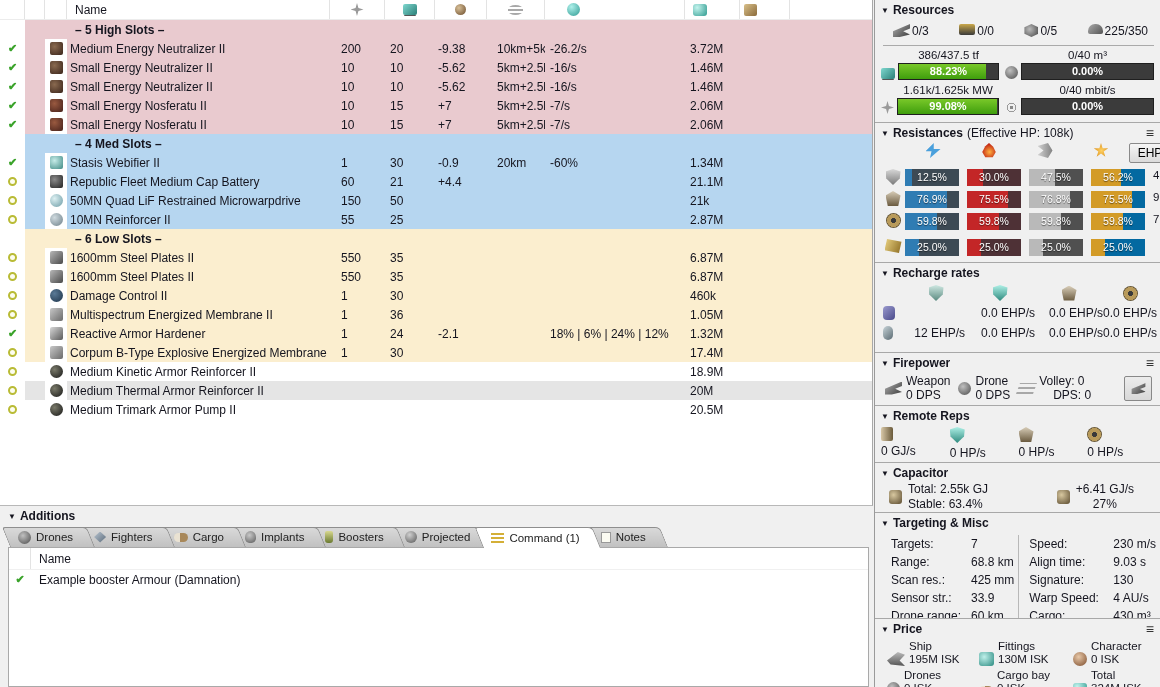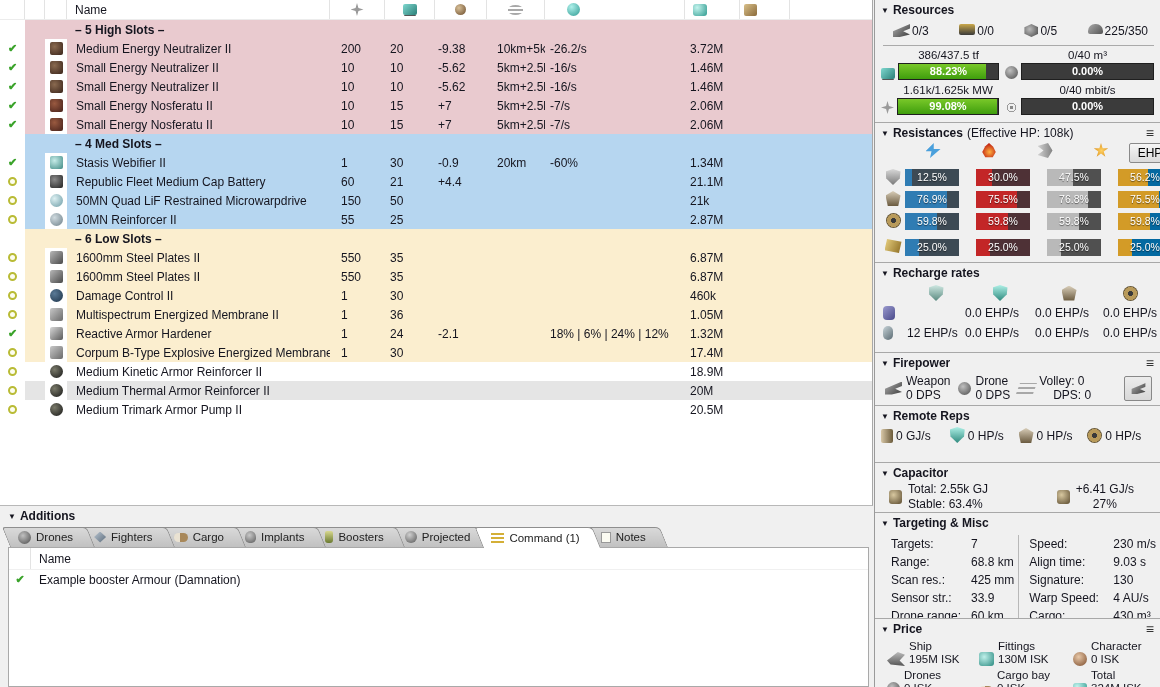--- a/index.html
+++ b/index.html
@@ -23,21 +23,21 @@
 .c-pg{width:55px;flex:none}
 .c-cpu{width:50px;flex:none}
 .c-cap{width:52px;flex:none}
 .c-range{width:58px;flex:none}
 .c-effect{width:140px;flex:none}
 .c-price{width:55px;flex:none}
 .c-ammo{width:50px;flex:none}
 .c-fill{flex:1}
 .frow{display:flex;height:19px}
 .frow .cell{display:flex;align-items:center;white-space:nowrap;overflow:hidden;height:100%}
-.frow .c-name.cell{padding-left:9px}
+.frow .c-name.cell{padding-left:3px}
 .frow .c-pg.cell{padding-left:11px}
 .frow .c-cpu.cell{padding-left:5px}
 .frow .c-cap.cell{padding-left:3px}
 .frow .c-range.cell{padding-left:10px}
 .frow .c-effect.cell{padding-left:5px}
 .frow .c-price.cell{padding-left:5px}
 .row-colored{display:flex;flex:1;height:19px;align-items:center}
 .bg-high{background:#e9cacf}
 .bg-med{background:#b6d6f0}
 .bg-low{background:#fbeecf}
@@ -94,40 +94,40 @@
 .meter-ic{margin-bottom:1px}
 .meter-body{flex:1;min-width:0}
 .meter-label{text-align:center;font-size:11.5px;height:14px;white-space:nowrap}
 .meter{position:relative;height:17px;background:#3b3b3b;border:1px solid #1f1f1f}
 .meter .fill{position:absolute;left:0;top:0;bottom:0;background:linear-gradient(#79c829,#3f9e0d)}
 .meter .mtext{position:relative;text-align:center;color:#fff;font-size:11px;font-weight:bold;line-height:15px}
 .rhead,.rrow{display:flex;align-items:flex-start;margin:2px 0;height:20px}
 .rhead{height:24px}
 .r-ic{width:24px;flex:none;display:flex;justify-content:center}
 .r-bh{width:56px;flex:none;display:flex;justify-content:center}
-.rbar{width:54px;height:17px;position:relative;margin-right:17px;flex:none;overflow:hidden}
+.rbar{width:54px;height:17px;position:relative;margin-right:8px;flex:none;overflow:hidden}
 .rb-0{background:#3d4a54}.rb-0 .fill{background:#2f7cb3}
 .rb-1{background:#4e3136}.rb-1 .fill{background:#c32627}
 .rb-2{background:#505050}.rb-2 .fill{background:#b9b9b9}
 .rb-3{background:#0369a1}.rb-3 .fill{background:#d39b27}
 .rbar .fill{position:absolute;left:0;top:0;bottom:0}
 .rbar .lbl{position:relative;color:#fff;font-size:10.5px;text-align:center;line-height:17px;text-shadow:0 1px 1px rgba(0,0,0,.55)}
 .r-ehp{flex:1;text-align:center;font-size:11.5px;white-space:nowrap}
 .ehp-btn{width:42px;height:20px;background:linear-gradient(#f6f6f6,#dadada);border:1px solid #8a8a8a;border-radius:2px;font-size:12px;display:inline-flex;align-items:center;justify-content:center}
 .rrow.dmg{margin-top:6px}
 .rc-grid{display:grid;grid-template-columns:26px 58px 70px 68px 54px;align-items:center}
 .rc-h{display:flex;justify-content:center;padding:4px 0 2px 0}
-.rc-v{height:20px;line-height:20px;white-space:nowrap}
+.rc-v{text-align:right;height:20px;line-height:20px;white-space:nowrap}
 .rc-ric{display:flex;justify-content:flex-start;padding-left:2px}
 .fp-row{display:flex;align-items:center;padding:3px 4px 0 4px;gap:8px}
 .fp-group{display:flex;align-items:center;gap:4px}
 .fp-col{display:flex;flex-direction:column;line-height:14px;white-space:nowrap}
 .fp-btn{margin-left:auto;width:28px;height:25px;border:1px solid #888;background:linear-gradient(#ececec,#d8d8d8);display:flex;align-items:center;justify-content:center;border-radius:2px}
 .rr-row{display:flex;padding:3px 0 0 0}
-.rr-item{width:69px;display:flex;flex-direction:row;align-items:flex-end;gap:3px;white-space:nowrap}
+.rr-item{width:69px;display:flex;flex-direction:column;align-items:flex-start;gap:3px;white-space:nowrap}
 .cap-row{display:flex;align-items:center;padding:1px 6px 0 8px}
 .cap-group{display:flex;align-items:center;gap:6px}
 .cap-col{line-height:15px;white-space:nowrap}
 .cap-right{margin-left:auto;margin-right:16px}
 .cap-right .cap-col{text-align:center}
 .tg-wrap{display:flex;padding:4px 0 0 10px}
 .tg-col{line-height:18px}
 .tg-left{width:132px}
 .tg-right{border-left:1px solid #b8b8b8;padding-left:10px;flex:1}
 .tg-row{display:flex;white-space:nowrap}

